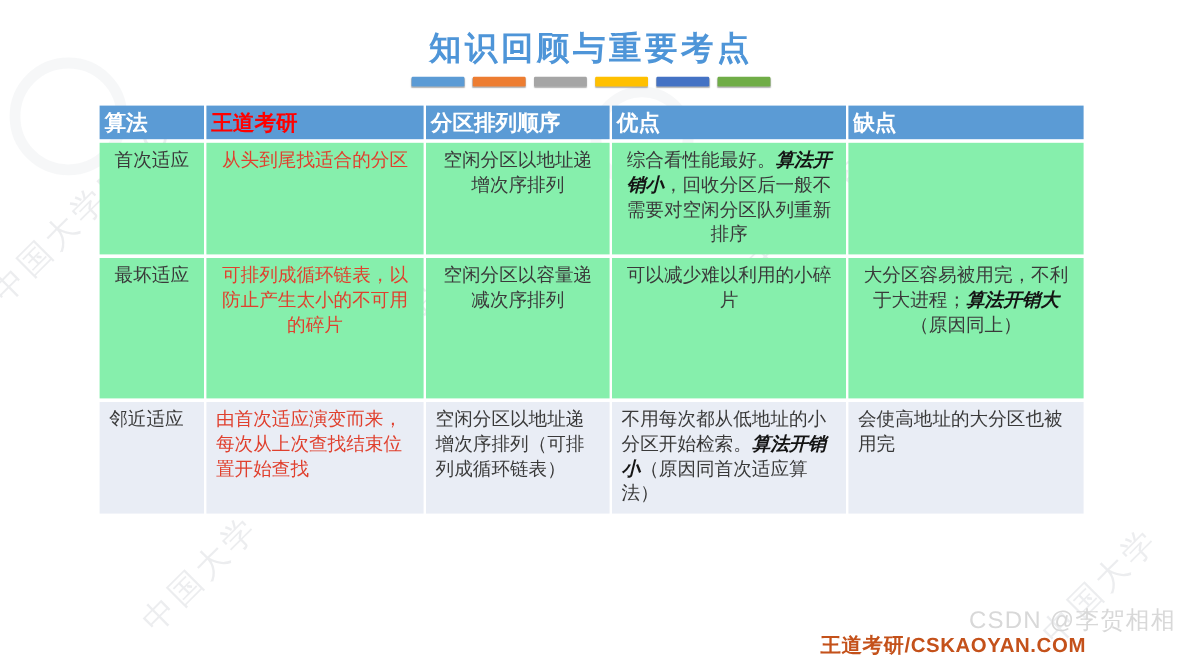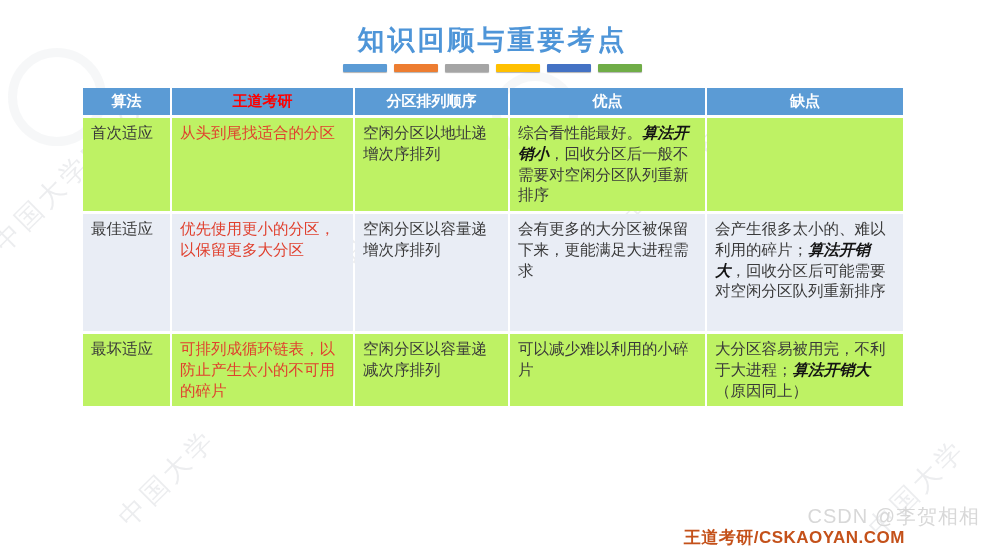--- a/index.html
+++ b/index.html
@@ -17,29 +17,29 @@
     position:absolute;top:64px;left:0;width:100%;
     display:flex;justify-content:center;gap:7px;
   }
   .dash{
     width:44px;height:8px;border-radius:1px;
     box-shadow:0 1px 1px rgba(0,0,0,0.3);
   }
   .table-wrap{position:absolute;left:81px;top:85px;}
   table{border-collapse:separate;border-spacing:2px 3px;table-layout:fixed;width:824px;}
   th{
-    background:#5B9BD5;color:#ffffff;font-size:15px;font-weight:bold;
-    text-align:center;padding:2px 16px;height:23px;vertical-align:middle;
+    background:#5B9BD5;color:#ffffff;font-size:18px;font-weight:bold;
+    text-align:left;padding:2px 4px;height:23px;vertical-align:middle;
   }
   th.red-header{color:#ff0000;}
   td{
     vertical-align:top;padding:5px 8px;font-size:15.5px;line-height:1.34;
     color:#3a3a3a;word-break:break-all;
   }
-  tr.band-a td{background:#bef264;}
+  tr.band-a td{background:#86efac;text-align:center;}
   tr.band-b td{background:#E9EDF5;}
   td.idea{color:#E0402E;margin-top:44px;}
   tbody tr:nth-child(1){height:93px;}
   tbody tr:nth-child(2){height:117px;}
   tbody tr:nth-child(3){height:64px;}
   tbody tr:nth-child(4){height:96px;}
   .em{font-weight:bold;font-style:italic;color:#141414;}
   .wm{
     position:absolute;color:rgba(105,115,135,0.13);font-size:27px;
     transform:rotate(-45deg);white-space:nowrap;pointer-events:none;
@@ -99,32 +99,32 @@
       </tr>
     </thead>
     <tbody>
         <tr class="band-a">
           <td>首次适应</td>
           <td class="idea">从头到尾找适合的分区</td>
           <td>空闲分区以地址递增次序排列</td>
           <td><span>综合看性能最好。</span><span class="em">算法开销小</span><span>，回收分区后一般不需要对空闲分区队列重新排序</span></td>
           <td></td>
         </tr>
-        <tr class="band-b">
-          <td>最佳适应</td>
-          <td class="idea">优先使用更小的分区，以保留更多大分区</td>
-          <td>空闲分区以容量递增次序排列</td>
-          <td><span>会有更多的大分区被保留下来，更能满足大进程需求</span></td>
-          <td><span>会产生很多太小的、难以利用的碎片；</span><span class="em">算法开销大</span><span>，回收分区后可能需要对空闲分区队列重新排序</span></td>
-        </tr>
         <tr class="band-a">
           <td>最坏适应</td>
           <td class="idea">可排列成循环链表，以防止产生太小的不可用的碎片</td>
           <td>空闲分区以容量递减次序排列</td>
           <td><span>可以减少难以利用的小碎片</span></td>
           <td><span>大分区容易被用完，不利于大进程；</span><span class="em">算法开销大</span><span>（原因同上）</span></td>
+        </tr>
+        <tr class="band-b">
+          <td>邻近适应</td>
+          <td class="idea">由首次适应演变而来，每次从上次查找结束位置开始查找</td>
+          <td>空闲分区以地址递增次序排列（可排列成循环链表）</td>
+          <td><span>不用每次都从低地址的小分区开始检索。</span><span class="em">算法开销小</span><span>（原因同首次适应算法）</span></td>
+          <td><span>会使高地址的大分区也被用完</span></td>
         </tr>
       </tbody>
   </table>
 </div>
 
 <div class="csdn-wm">CSDN @李贺相相</div>
 <div class="brand">王道考研/CSKAOYAN.COM</div>
 
 </body></html>

